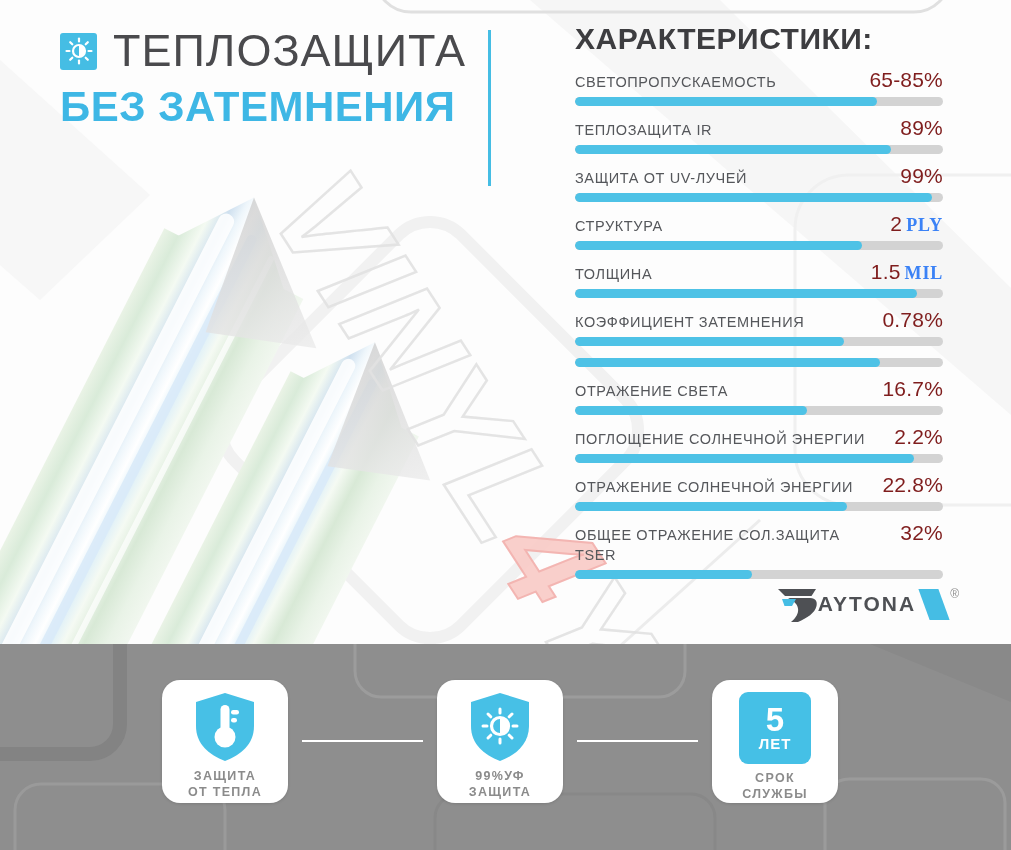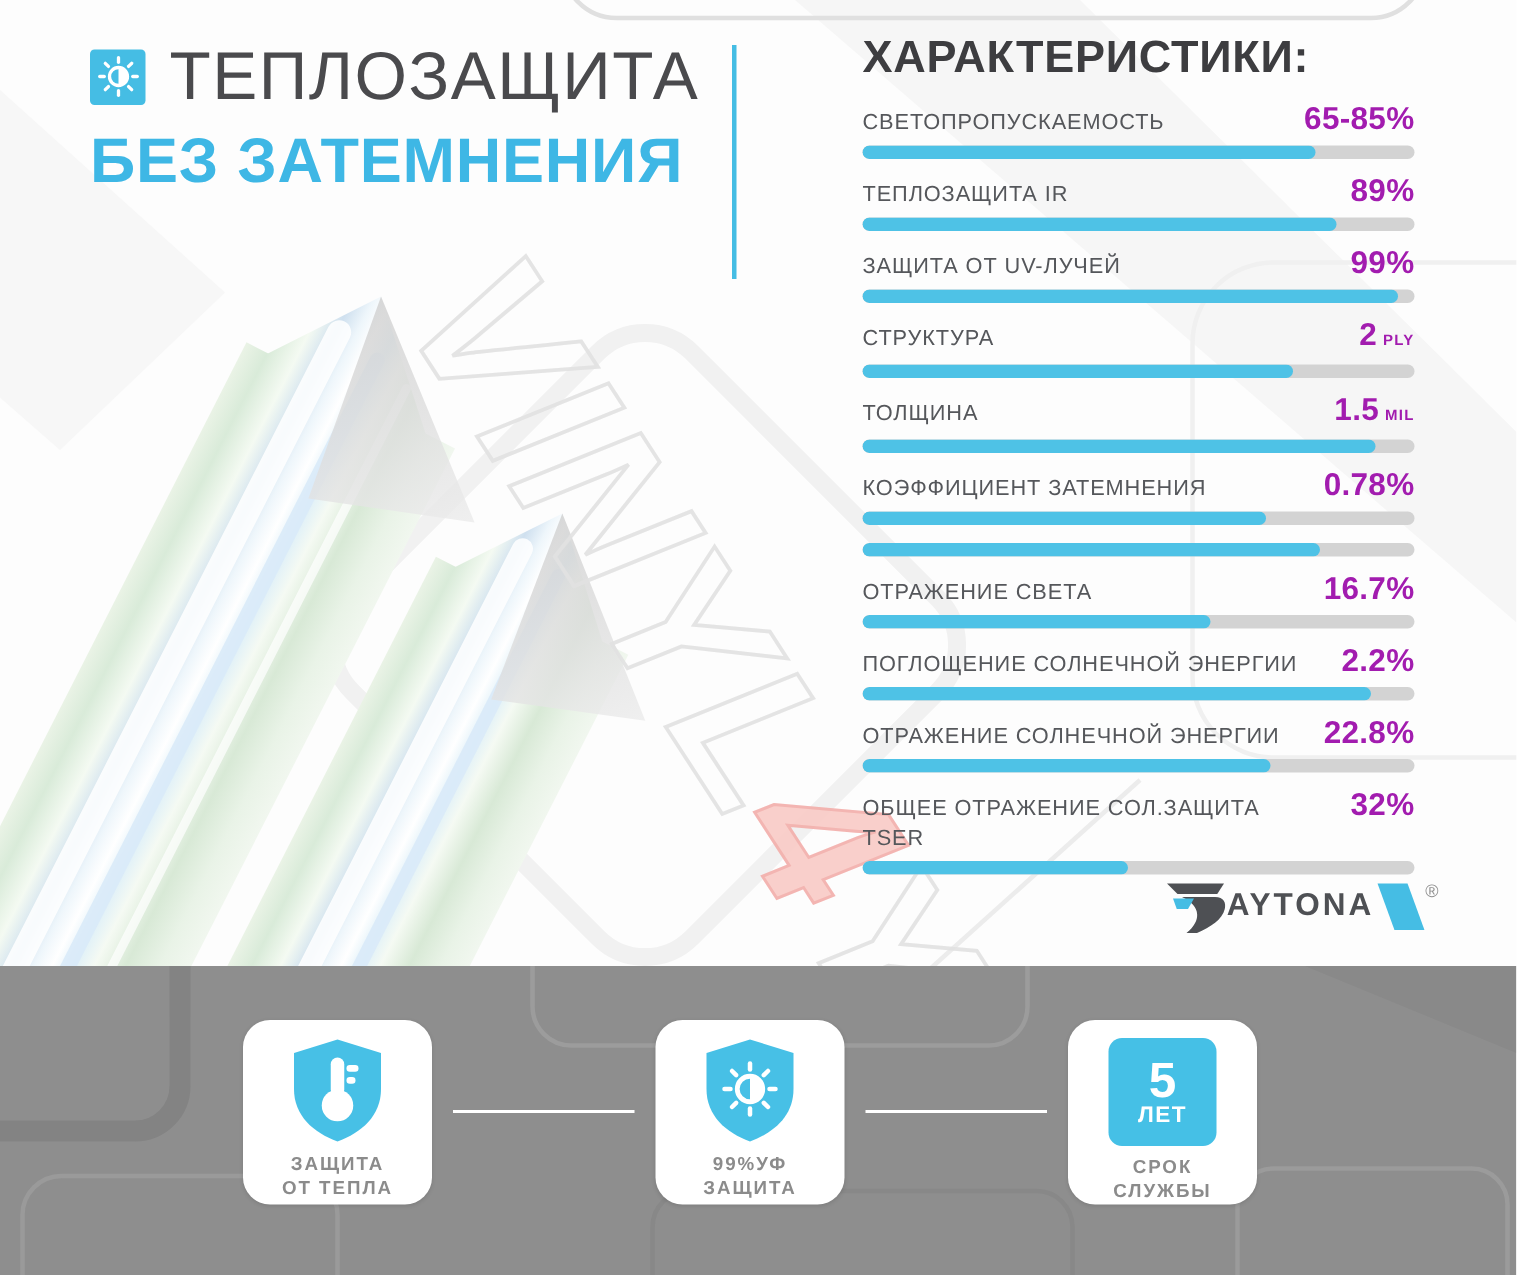--- a/index.html
+++ b/index.html
@@ -25,22 +25,22 @@
   .hl-line3 { font-size:42px; font-weight:800; color:#3eb7e5; letter-spacing:0.5px; margin-top:9px; line-height:46px; }
   .divider { position:absolute; left:488px; top:30px; width:3px; height:156px; background:#45bde4; z-index:3; }
 
   
   .chars { position:absolute; left:575px; top:22px; width:368px; z-index:3; }
   .chars-title { font-size:30px; font-weight:800; color:#3d3d40; letter-spacing:0.5px; margin-bottom:14px; }
   .char-row { margin-bottom:12px; }
   .char-top { display:flex; justify-content:space-between; align-items:baseline; line-height:20px;gap:20px; }
   .char-label { font-size:14.5px; color:#55575b; letter-spacing:0.6px; }
   .char-value { white-space:nowrap; }
-  .char-value b { font-size:21px; font-weight:700; color:#a21caf; letter-spacing:0.2px; }
-  .char-unit { font-size:10px; font-weight:800; color:#a21caf; letter-spacing:0.8px; margin-left:4px; }
+  .char-value b { font-size:21px; font-weight:400; color:#7f1d1d; letter-spacing:0.2px; }
+  .char-unit { font-size:18px; font-weight:800; color:#3b82f6; letter-spacing:0.8px; margin-left:4px;font-family:Liberation Serif, serif; }
   .char-track { margin-top:5px; width:100%; height:9px; background:#d3d3d3; border-radius:5px; overflow:hidden; }
   .char-fill { height:9px; background:#4ec2e6; border-radius:5px; }
 
   
   .brand { position:absolute; top:585px; right:52px; display:flex; align-items:center; z-index:3; }
   .brand-text { font-size:21px; font-weight:800; color:#4e5054; letter-spacing:2px; line-height:36px; }
   .brand-slash { width:20px; height:31px; background:#45bde4; transform:skewX(20deg); margin-left:8px; }
   .brand-reg { font-size:12px; color:#8f8f8f; margin-left:6px; margin-top:-20px; }
 
   

